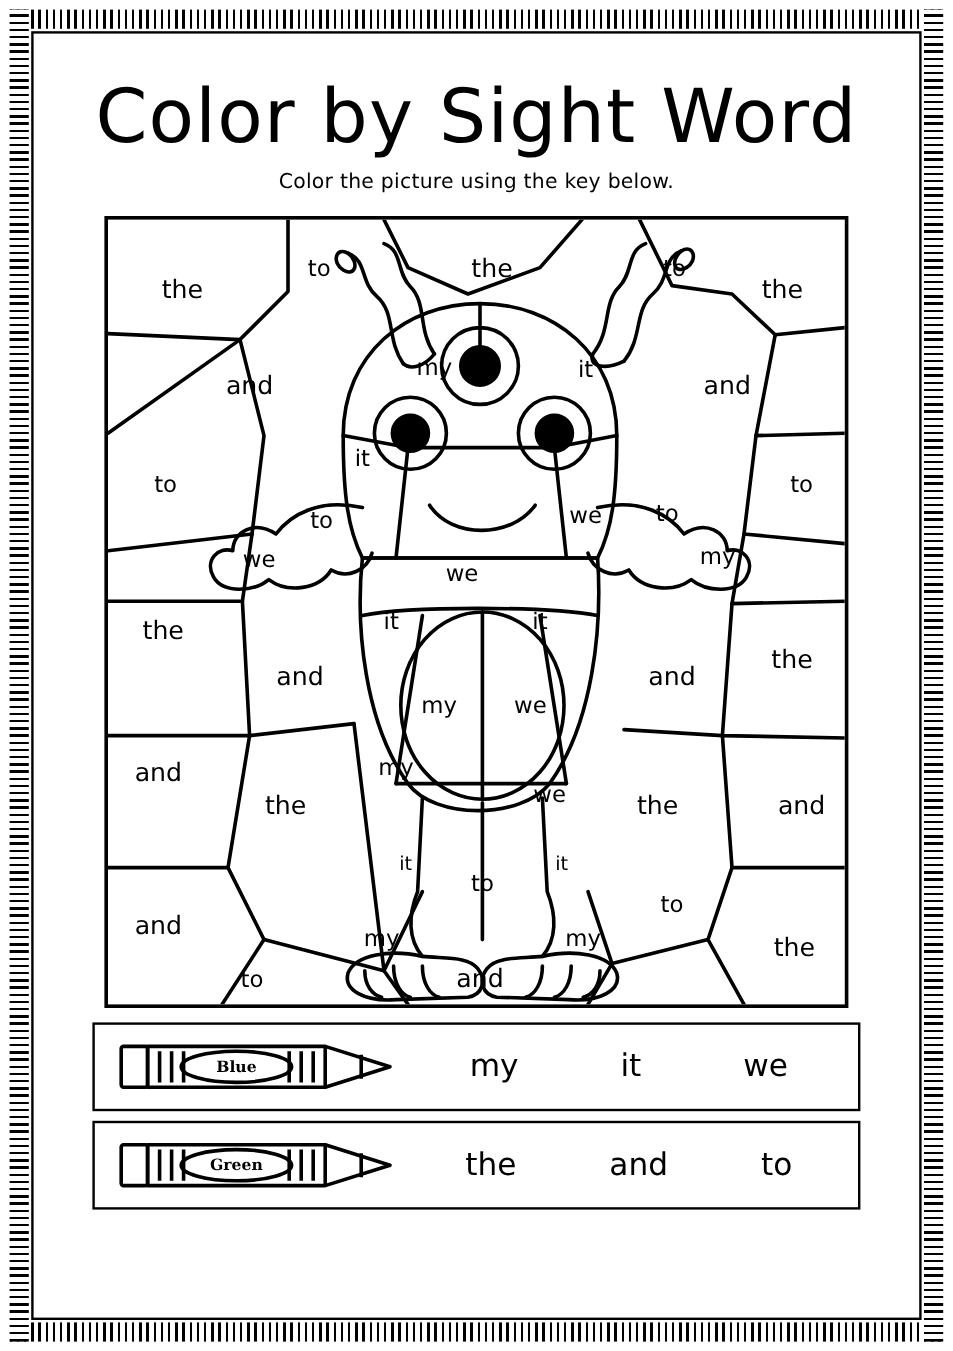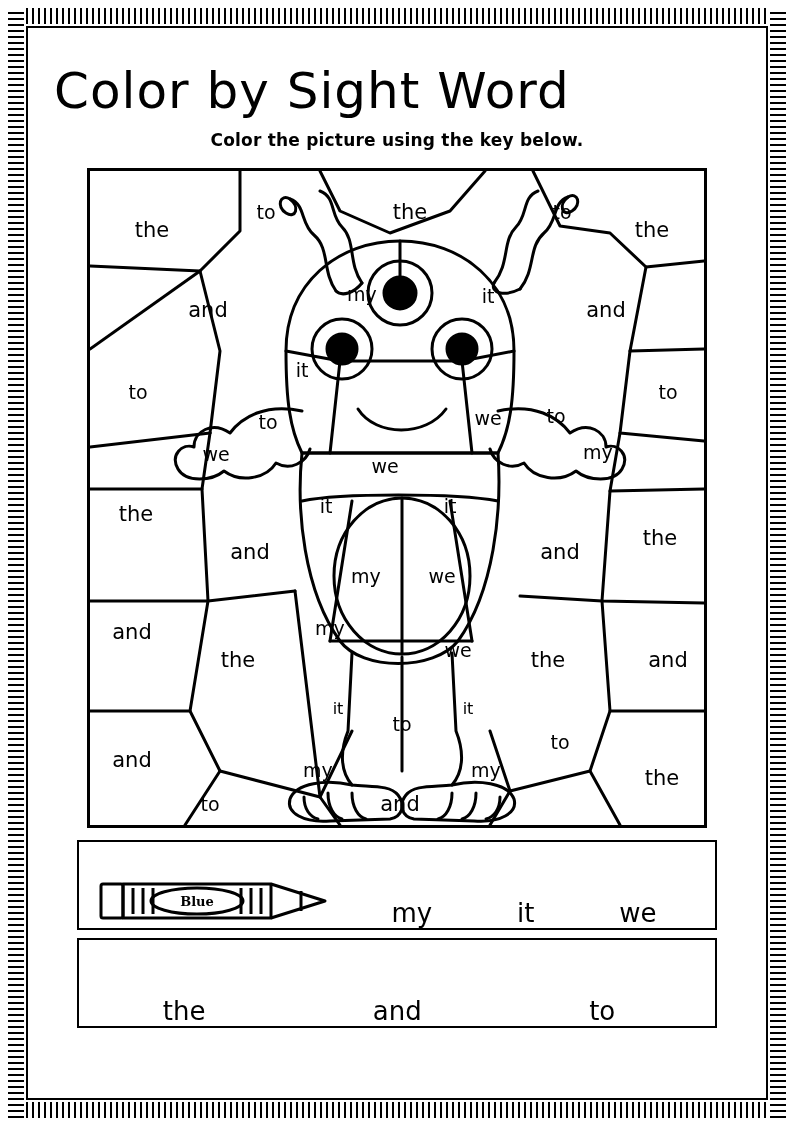--- a/index.html
+++ b/index.html
@@ -58,31 +58,32 @@
     letter-spacing: .5px;
     margin: 4px 0 0 12px;
   }
   .name-row .underline {
     letter-spacing: -1px;
     font-weight: bold;
   }
 
   
   .title {
-    font-family: "DejaVu Sans", sans-serif;
-    font-size: 50px;
+    text-align: center;
+    font-family: "DejaVu Sans", sans-serif;
+    font-size: 62px;
     font-weight: normal;
     letter-spacing: 1px;
     margin: 22px 0 0 0;
     line-height: 1;
   }
   .subtitle {
     text-align: center;
     font-size: 17px;
-    font-weight: bold;
+    font-weight: normal;
     margin: 14px 0 0 0;
     letter-spacing: .2px;
   }
 
   
   .picture-box {
     position: relative;
     margin: 18px auto 0 auto;
     width: 620px;
     height: 660px;
@@ -102,24 +103,24 @@
   .wordlabel.small { font-size: 16px; }
   .wordlabel.big { font-size: 21px; }
 
   
   .key-area {
     margin: 12px auto 0 auto;
     width: 640px;
   }
   .key-row {
     border: 2px solid #000;
-    height: 90px;
+    height: 74px;
     box-sizing: border-box;
     display: flex;
-    align-items: flex-end;
+    align-items: center;
     margin-bottom: 8px;
     background: #fff;
   }
   .crayon-cell {
     width: 270px;
     display: flex;
     align-items: center;
     justify-content: center;
     flex: 0 0 auto;
   }
@@ -320,20 +321,34 @@
           </svg>
         </div>
         <div class="words-cell">
           <span class="key-word">my</span>
           <span class="key-word">it</span>
           <span class="key-word">we</span>
         </div>
       </div>
 
       <div class="key-row">
+        <div class="crayon-cell">
+          <svg width="250" height="54" viewBox="0 0 250 54">
+            <g fill="none" stroke="#000" stroke-width="3" stroke-linejoin="round">
+              <rect x="12" y="10" width="22" height="34" rx="2"></rect>
+              <path d="M34,10 L182,10 L182,44 L34,44 Z"></path>
+              <path d="M182,10 L236,27 L182,44"></path>
+              <path d="M212,17 L212,37"></path>
+              <ellipse cx="108" cy="27" rx="46" ry="13"></ellipse>
+              <path d="M44,14 L44,40 M54,14 L54,40 M64,14 L64,40
+                       M152,14 L152,40 M162,14 L162,40 M172,14 L172,40"></path>
+            </g>
+            <text class="crayon-label" x="108" y="28">Green</text>
+          </svg>
+        </div>
         <div class="words-cell">
           <span class="key-word">the</span>
           <span class="key-word">and</span>
           <span class="key-word">to</span>
         </div>
       </div>
 
     </div>
   </div>
 </div>

